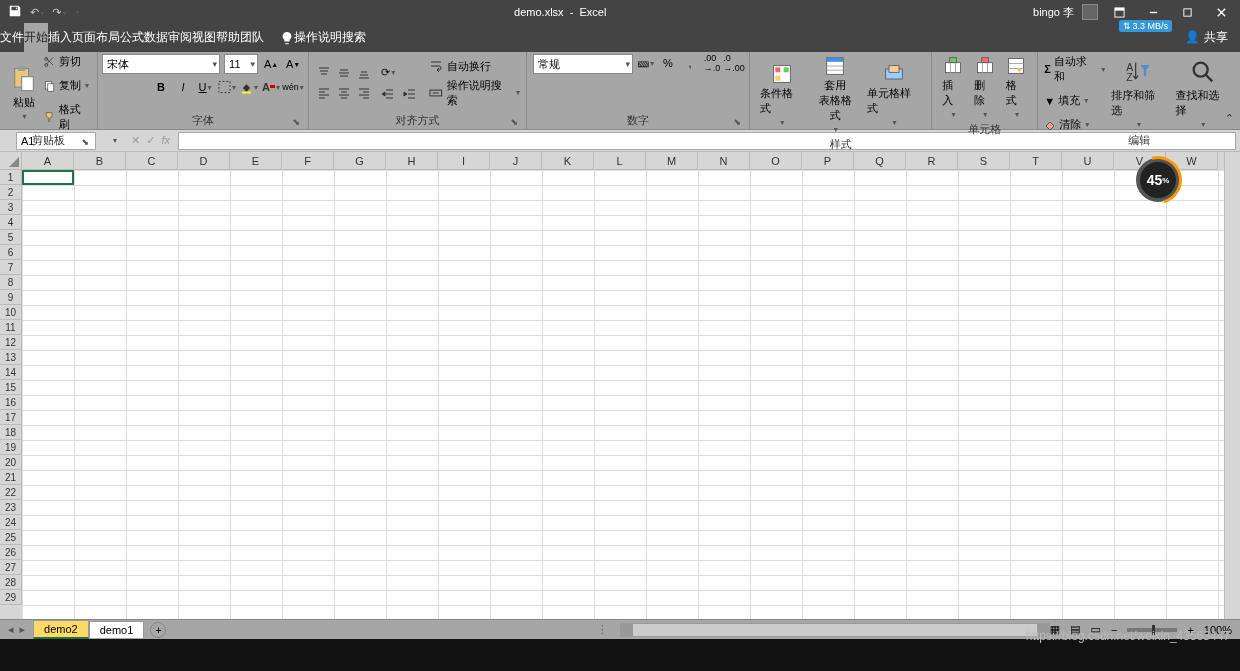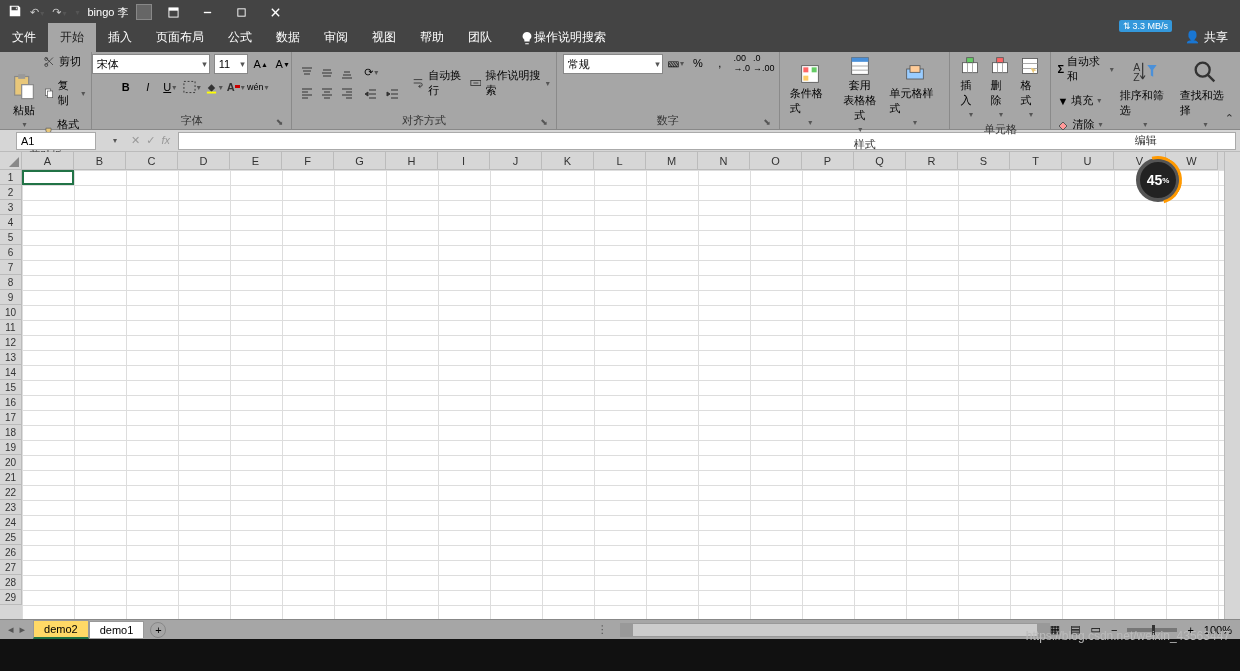--- a/index.html
+++ b/index.html
@@ -7,21 +7,21 @@
 .titlebar{height:24px;background:#444;display:flex;align-items:center;color:#fff;font-size:11px}
 .qat{display:flex;align-items:center;gap:8px;padding:0 8px}
 .qat svg{width:14px;height:14px}
 .title-center{flex:1;text-align:center}
 .title-right{display:flex;align-items:center;gap:8px;padding-right:6px}
 .usrbox{width:16px;height:16px;background:#666;border:1px solid #888}
 .winbtn{width:26px;height:22px;display:flex;align-items:center;justify-content:center}
 .winbtn svg{width:11px;height:11px}
 .netbadge{position:absolute;top:20px;right:68px;background:#3498db;color:#fff;font-size:9px;padding:1px 4px;border-radius:2px;display:flex;align-items:center;gap:2px}
 .tabbar{height:28px;background:#444;display:flex;align-items:flex-end;color:#fff;font-size:12px}
-.tab{padding:6px 12px;cursor:pointer}
+.tab{padding:6px 0;cursor:pointer}
 .tab.active{background:#a6a6a6;color:#222}
 .tabbar-right{margin-left:auto;padding:6px 12px;display:flex;align-items:flex-start;gap:6px}
 .tellme{display:flex;align-items:center;gap:0;margin-left:8px;padding:6px 8px}
 .ribbon{height:78px;background:#a6a6a6;display:flex;border-bottom:1px solid #888}
 .group{display:flex;flex-direction:column;border-right:1px solid #8a8a8a;padding:2px 6px 0 6px}
 .group-body{flex:1;display:flex;align-items:center;gap:2px}
 .group-label{text-align:center;font-size:11px;color:#333;padding:1px 0;position:relative}
 .group-label .dlg{position:absolute;right:2px;bottom:2px;font-size:9px;color:#555}
 .vbtn{display:flex;flex-direction:column;align-items:center;justify-content:center;gap:2px;padding:2px 4px;font-size:11px;cursor:pointer}
 .vbtn svg,.vbtn .ico{width:20px;height:20px}
@@ -73,20 +73,23 @@
 
 <div class="titlebar">
   <div class="qat">
     <span><svg viewBox="0 0 16 16">
           <path fill="#fff" d="M2 2h10l2 2v10H2zM4 3v4h7V3zM9 4h1v2H9z"></path>
         </svg></span>
     <span style="color:#ccc">↶<span class="drop">▾</span></span>
     <span style="color:#ccc">↷<span class="drop">▾</span></span>
     <span class="drop">▾</span>
   </div>
+  <div class="title-center">
+    <span>demo.xlsx</span> &nbsp;-&nbsp; <span>Excel</span>
+  </div>
   <div class="title-right">
     <span>bingo 李</span>
     <span class="usrbox"></span>
     <span class="winbtn">
         <svg viewBox="0 0 12 12">
           <rect x="1" y="1" width="10" height="10" fill="none" stroke="#fff"></rect>
           <rect x="1" y="1" width="10" height="3" fill="#fff"></rect>
         </svg>
       </span>
     <span class="winbtn">
@@ -166,21 +169,21 @@
               <path fill="#e8c77a" stroke="#555" d="M3 2h8v5l-3 2v5H6V9L3 7z"></path>
             </svg>
             <span>格式刷</span>
           </div>
       </div>
     </div>
     <div class="group-label"><span>剪贴板</span><span class="dlg">⬊</span></div>
   </div>
 
   <div class="group" style="min-width:200px">
-    <div class="group-body" style="flex-direction:column;align-items:center;gap:4px">
+    <div class="group-body" style="flex-direction:column;align-items:flex-end;gap:4px">
       <div class="hrow">
         <div class="sel" style="width:118px">
             <span>宋体</span>
           </div>
         <div class="sel" style="width:34px">
             <span>11</span>
           </div>
         <span class="minibtn">A<sup style="font-size:7px">▲</sup></span>
         <span class="minibtn">A<sup style="font-size:7px">▼</sup></span>
       </div>
@@ -301,21 +304,21 @@
                 <g stroke="#333">
                   <line x1="5" y1="3" x2="12" y2="3"></line>
                   <line x1="5" y1="7" x2="12" y2="7"></line>
                   <line x1="5" y1="11" x2="12" y2="11"></line>
                   <path d="M1 5l3 2-3 2z" fill="#333"></path>
                 </g>
               </svg>
             </span>
         </div>
       </div>
-      <div style="display:flex;flex-direction:row;gap:4px;margin-left:8px;font-size:11px">
+      <div style="display:flex;flex-direction:column;gap:4px;margin-left:8px;font-size:11px">
         <div class="hrow">
             <svg width="14" height="14" viewBox="0 0 14 14">
               <path stroke="#333" fill="none" d="M2 3h10M2 7h8a2 2 0 0 1 0 4H8m0 0l2-2m-2 2l2 2"></path>
             </svg>
             <span>自动换行</span>
           </div>
         <div class="hrow">
             <svg width="14" height="14" viewBox="0 0 14 14">
               <rect x="1" y="4" width="12" height="6" fill="none" stroke="#333"></rect>
               <line x1="4" y1="7" x2="10" y2="7" stroke="#333"></line>

